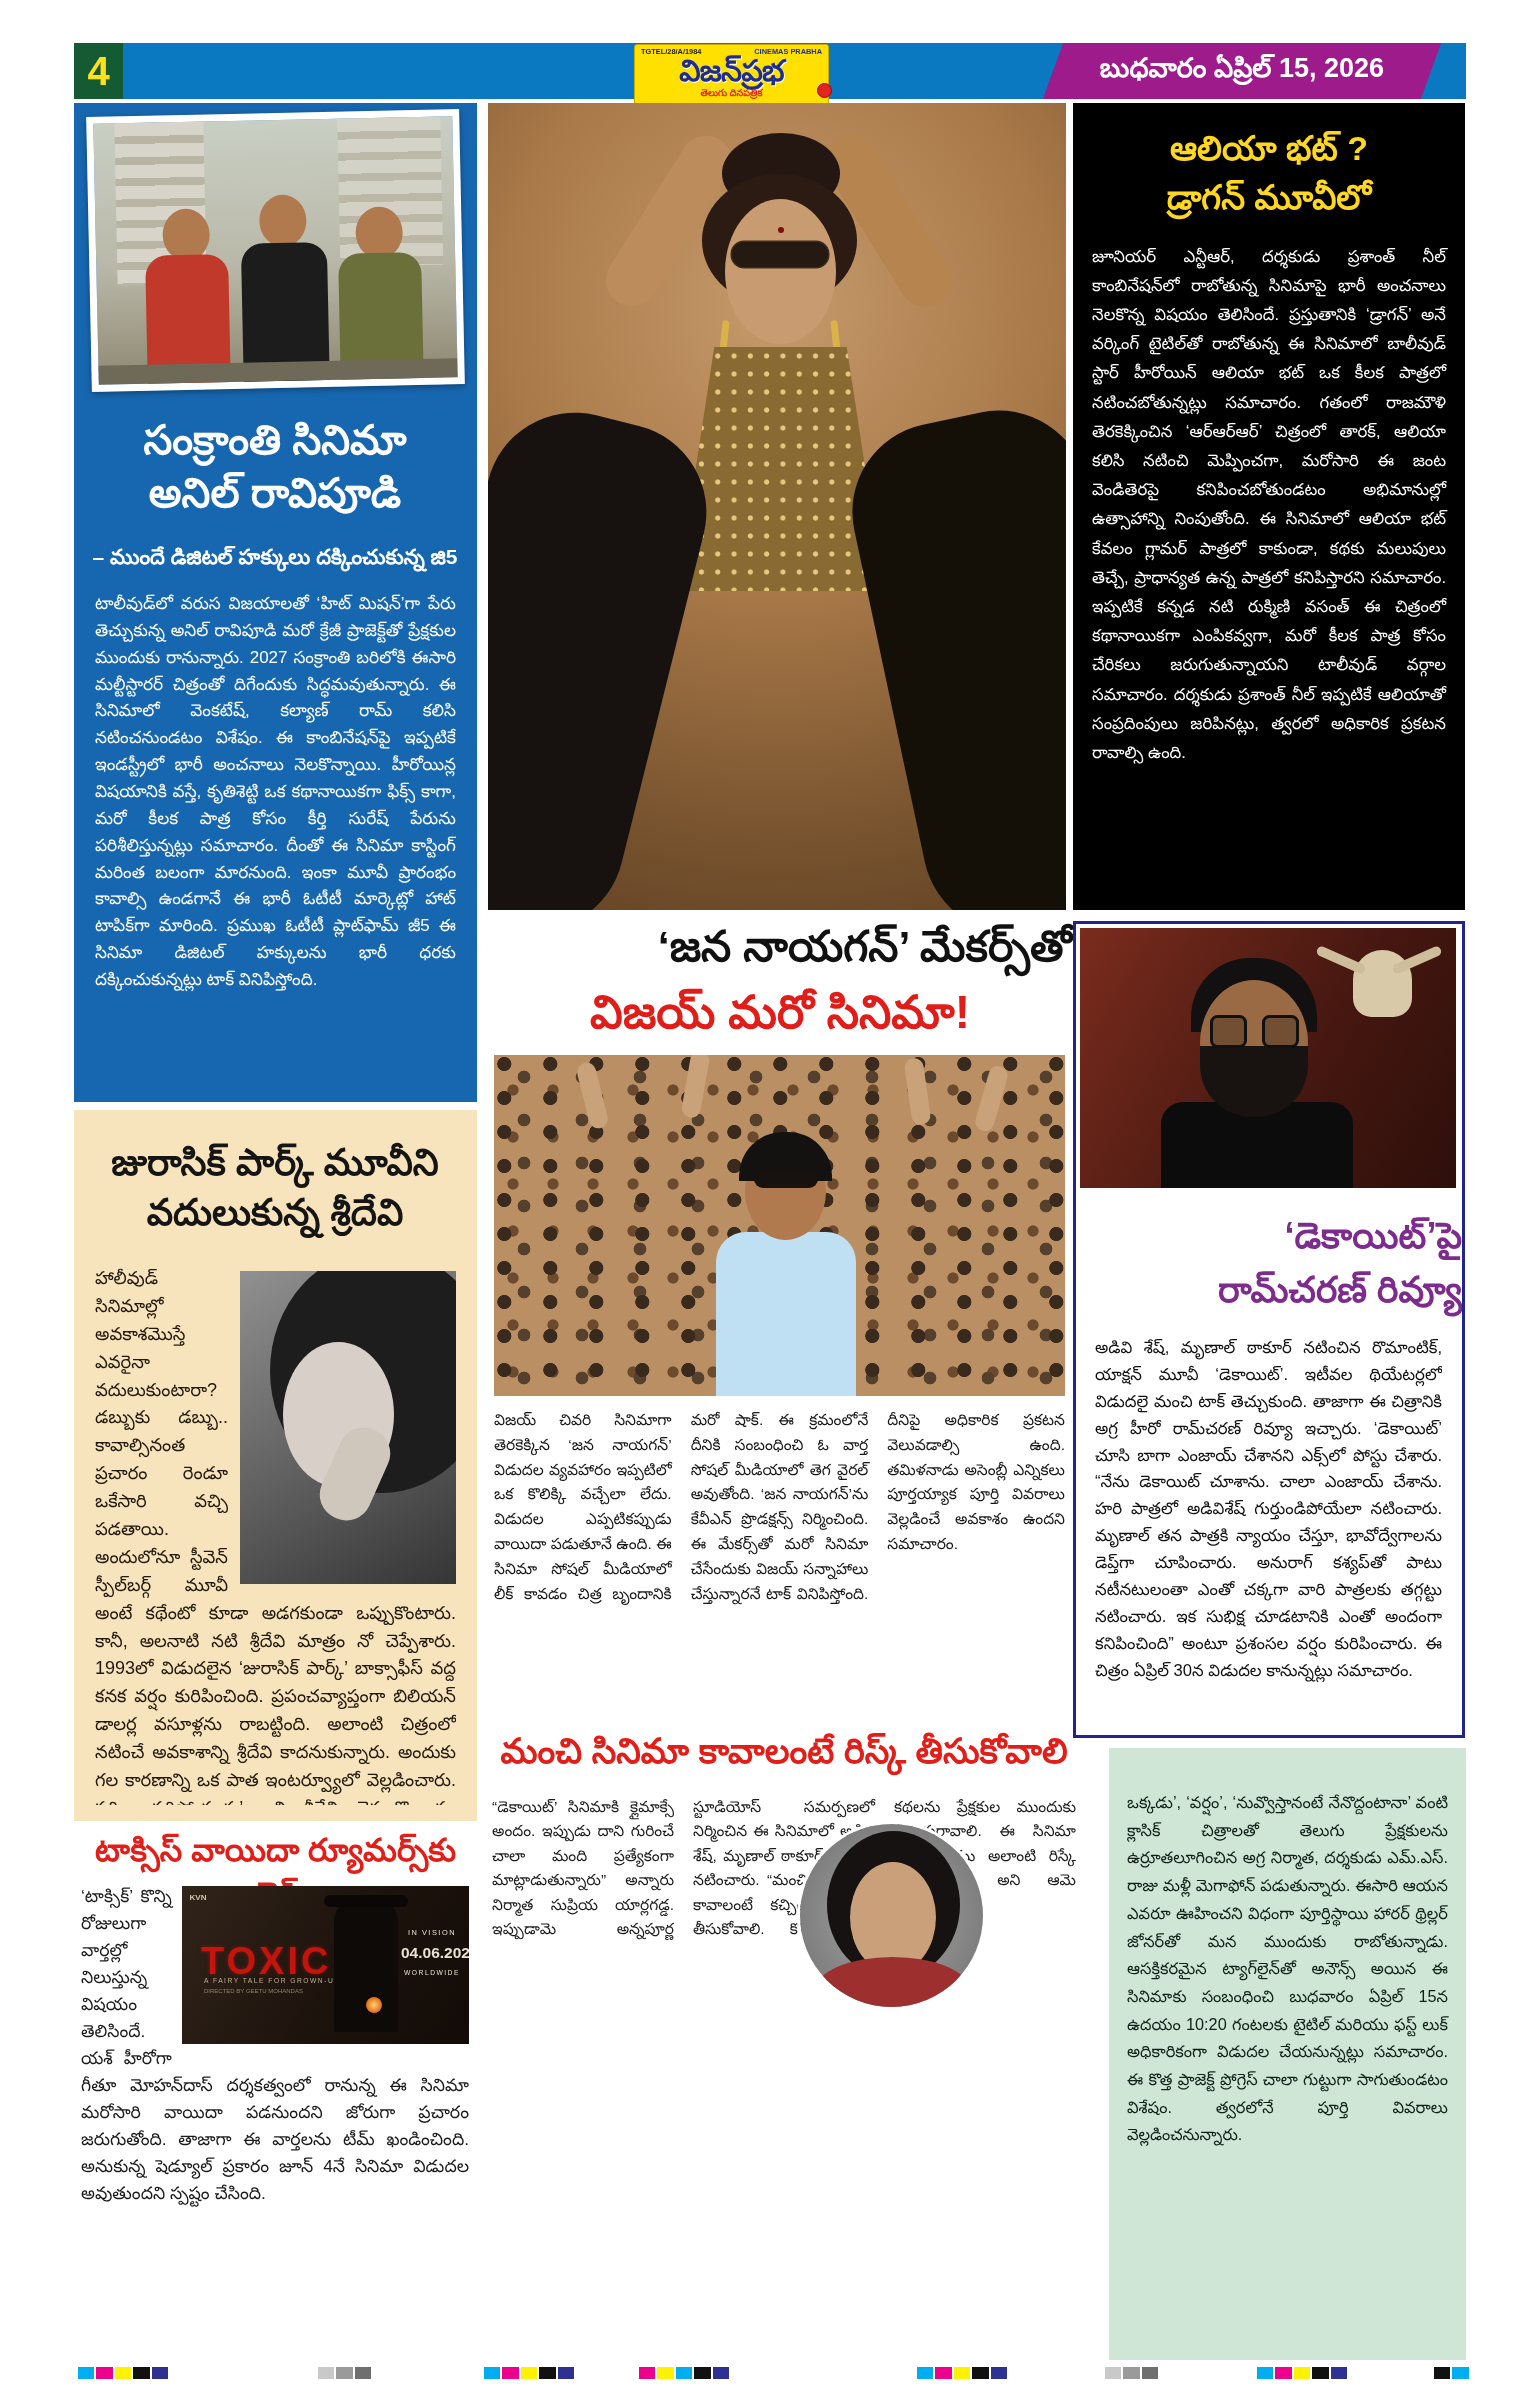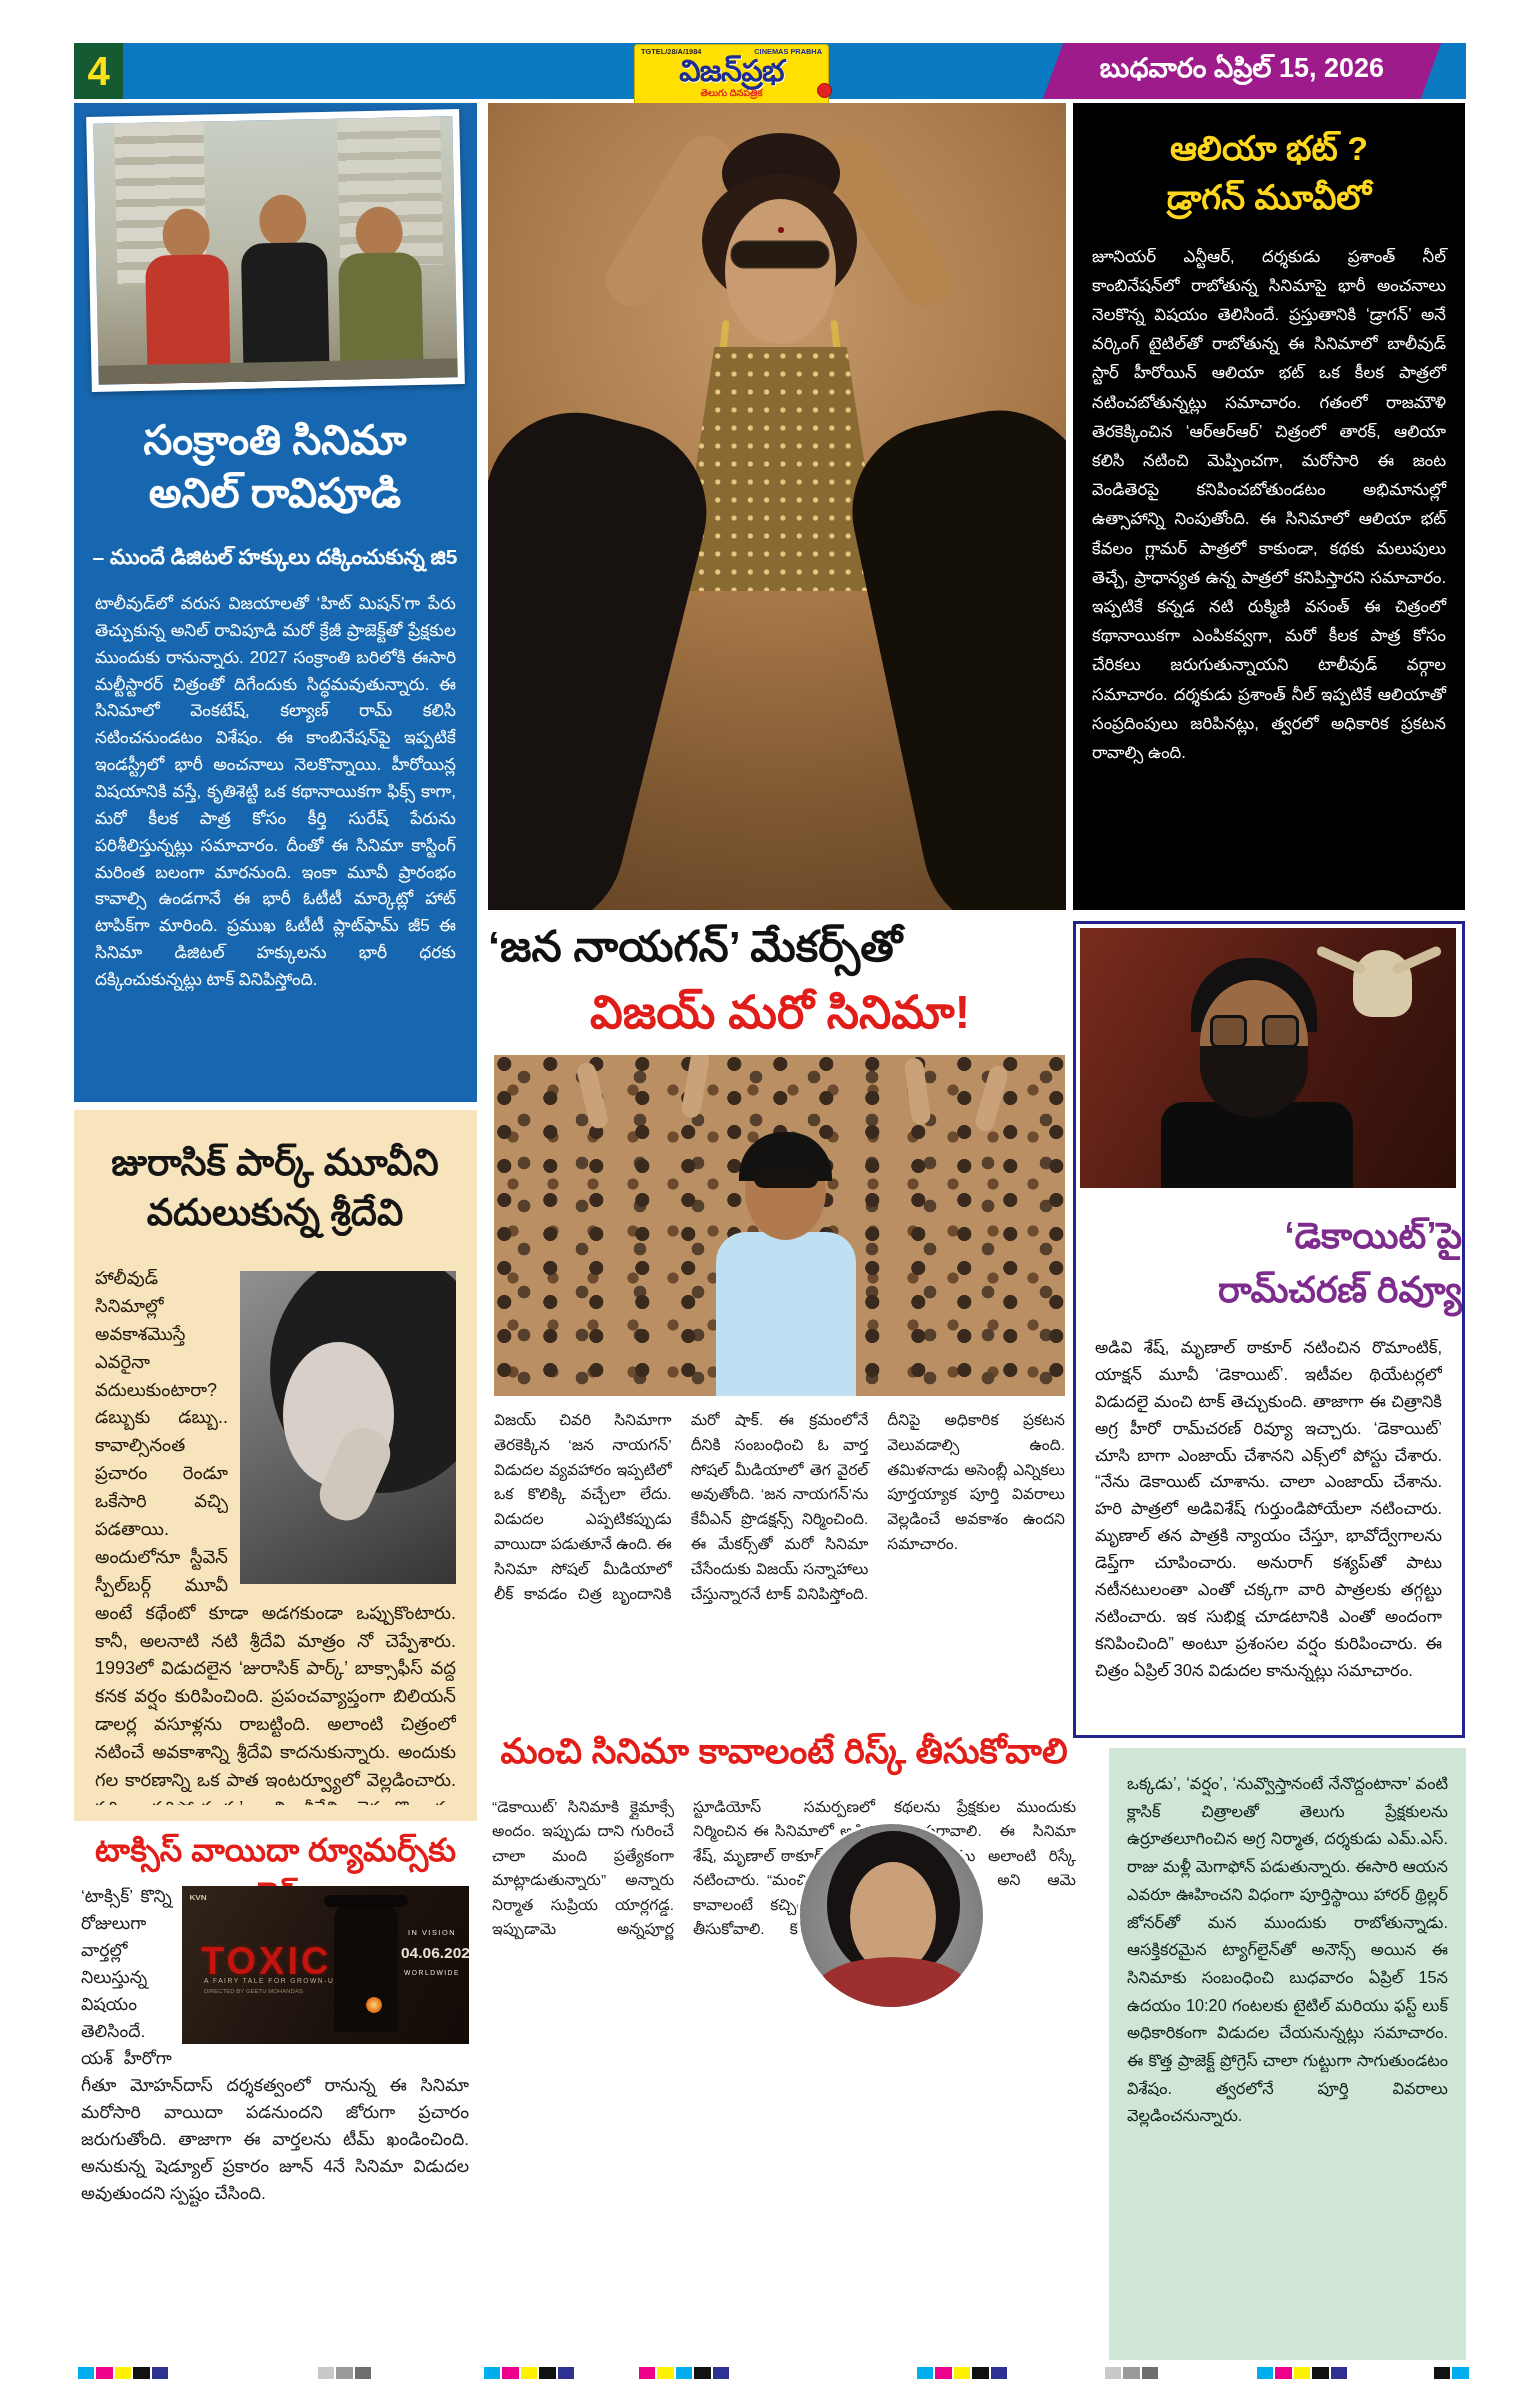--- a/index.html
+++ b/index.html
@@ -71,21 +71,21 @@
   #alia-face{left:237px;top:96px;width:111px;height:145px;border-radius:50%;background:#c89b70}
   #alia-bindi{left:290px;top:124px;width:6px;height:6px;border-radius:50%;background:#7a1010}
   #alia-glasses{left:244px;top:139px;width:96px;height:25px;border-radius:12px;background:#241a12;box-shadow:0 0 0 1.5px #3a2c1c}
   .alia-earring{position:absolute;width:7.4px;height:71px;border-radius:3.7px;background:#d9b24a}
   #alia-ear-l{left:231px;top:217px;transform:rotate(6deg)}
   #alia-ear-r{left:346px;top:217px;transform:rotate(-6deg)}
   #alia-top{left:189px;top:244px;width:207px;height:244px;background:#8a6a33;clip-path:polygon(18% 0,82% 0,100% 100%,0 100%);background-image:radial-gradient(circle,#e8c87e 2.2px,rgba(0,0,0,0) 3px);background-size:16.3px 18px}
   #alia-sari-l{left:-44px;top:310px;width:222px;height:517px;border-radius:89px;background:#171210;transform:rotate(14deg)}
   #alia-sari-r{left:399px;top:310px;width:237px;height:517px;border-radius:89px;background:#141008;transform:rotate(-12deg)}
 
-  #vijay-head1{left:488px;top:922px;width:584px;text-align:left;color:#111111;font-size:43px;font-weight:900}
+  #vijay-head1{left:488px;top:922px;width:584px;text-align:right;color:#111111;font-size:43px;font-weight:900}
   #vijay-head2{left:488px;top:985px;width:584px;text-align:center;color:#e11d1a;font-size:46px;font-weight:900}
   #vijay-photo{left:494px;top:1055px;width:571px;height:341px;background-color:#b98f63;background-image:radial-gradient(circle at 10.3px 9px,#3a2a1e 6.7px,rgba(0,0,0,0) 7.4px),radial-gradient(circle at 30px 22px,#54402c 6px,rgba(0,0,0,0) 6.7px),radial-gradient(circle at 19px 35px,#6b4a2e 5.2px,rgba(0,0,0,0) 6px);background-size:46px 34px,58px 43px,40px 47px;overflow:hidden}
   .hand{position:absolute;width:19px;height:67px;border-radius:9.6px;background:#caa27a}
   #hand1{left:89px;top:7.4px;transform:rotate(-14deg)}
   #hand2{left:192px;top:-4.4px;transform:rotate(10deg)}
   #hand3{left:414px;top:3px;transform:rotate(-8deg)}
   #hand4{left:488px;top:10.3px;transform:rotate(16deg)}
   #vj-body{left:222px;top:177px;width:140px;height:170px;border-radius:30px 30px 0 0;background:#bfe0f2;position:absolute}
   #vj-head{left:251px;top:89px;width:81px;height:96px;border-radius:50%;background:#b07a4e;position:absolute}
   #vj-hair{left:245px;top:77px;width:93px;height:49px;border-radius:44px 44px 0 0;background:#141210;position:absolute}
@@ -116,21 +116,21 @@
   #rc-beard{position:absolute;left:120px;top:118px;width:108px;height:71px;border-radius:0 0 52px 52px;background:#181310}
   .rc-lens{position:absolute;width:37px;height:33px;border-radius:7.4px;border:3.7px solid #111;background:rgba(40,30,20,.35)}
   #rc-lens-l{left:130px;top:87px}
   #rc-lens-r{left:182px;top:87px}
   #rc-bodyblock{position:absolute;left:81px;top:174px;width:192px;height:89px;border-radius:22px 22px 0 0;background:#0d0c0c}
   #review-head{position:absolute;left:0;top:285px;width:100%;text-align:right;color:#7d2b8d;font-size:36px;font-weight:900;line-height:1.5}
   #review-body{position:absolute;left:19px;top:411px;width:347px;height:390px;color:#101010;font-size:16.6px;line-height:1.62;text-align:justify;overflow:hidden}
 
   #msraju-box{left:1109px;top:1748px;width:357px;height:612px;background:#cfe5d6;overflow:hidden;padding:22px 18px}
   #msraju-head{text-align:center;color:#101810;font-size:30px;font-weight:900}
-  #msraju-body{color:#102018;font-size:16.3px;line-height:1.7;text-align:justify}
+  #msraju-body{margin-top:19px;color:#102018;font-size:16.3px;line-height:1.7;text-align:justify}
 
   
   #reg-marks{left:0;top:2367px;width:1528px;height:15px}
   .reg-group{position:absolute;top:0;display:flex;gap:2.2px}
   .reg-sq{width:16.3px;height:12px;display:block}
 </style>
 </head>
 <body>
 
 <div id="page">

